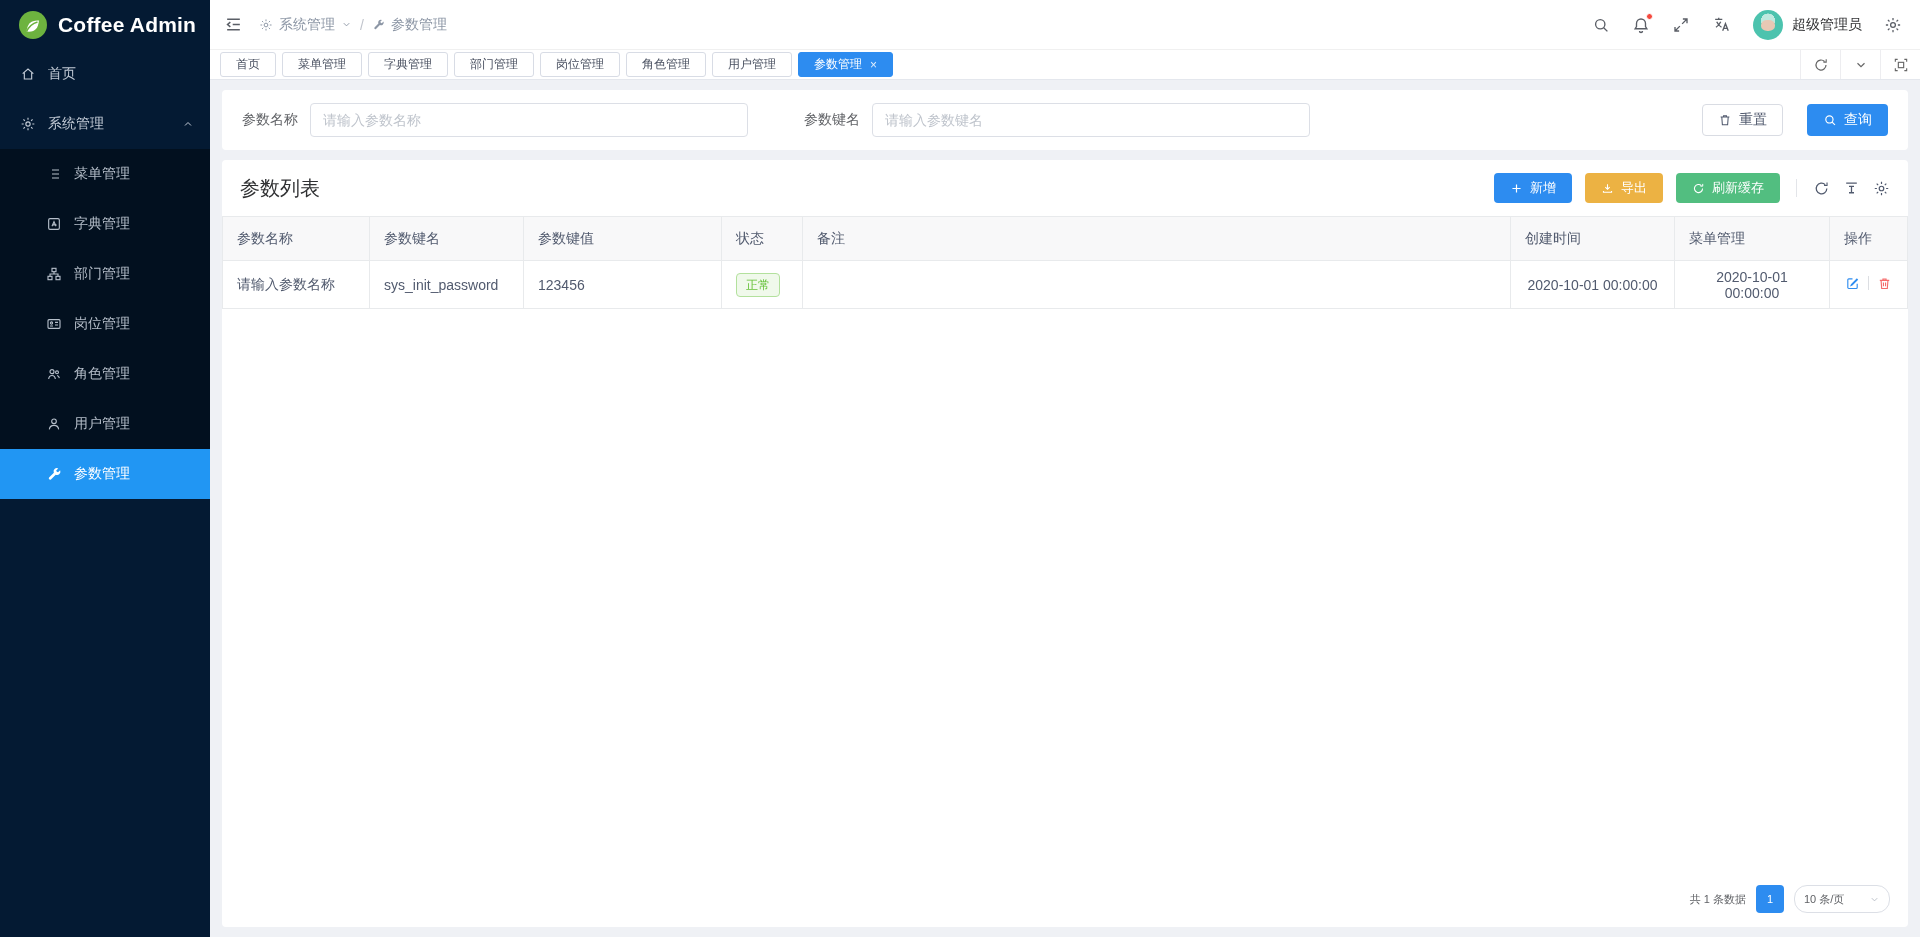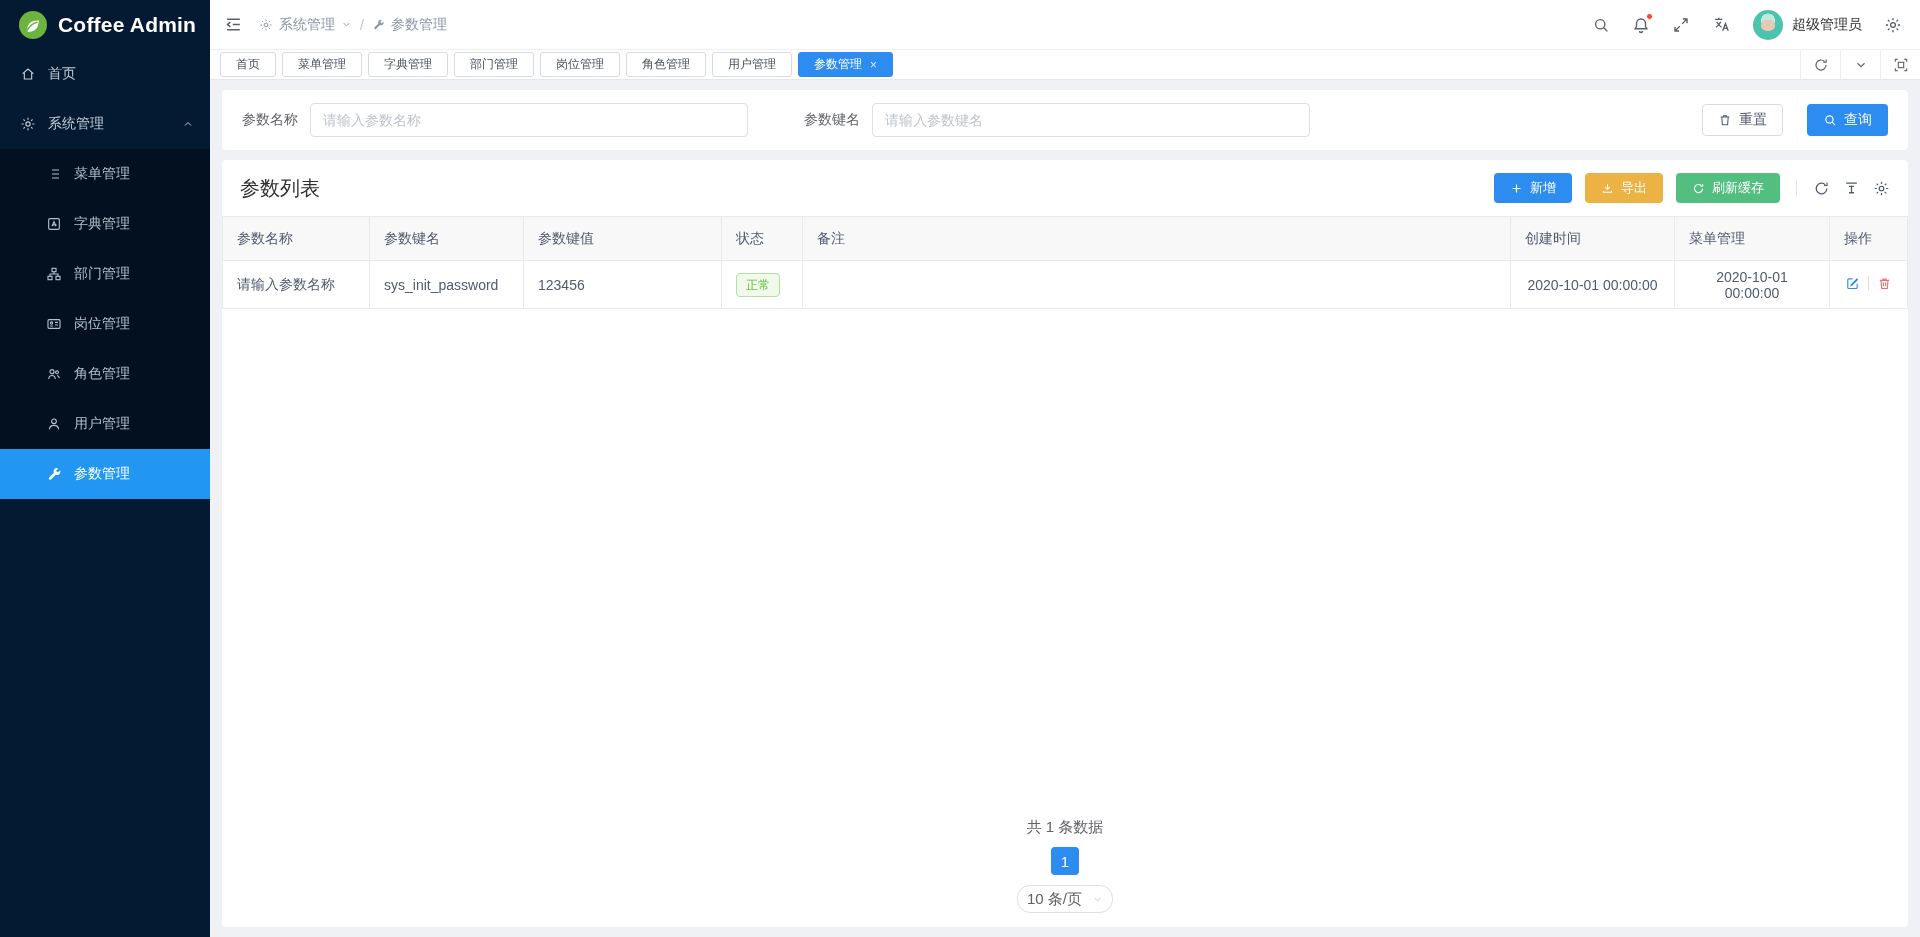--- a/index.html
+++ b/index.html
@@ -85,21 +85,21 @@
   th.center, td.center { text-align:center; }
   .status-badge { display:inline-block; padding:2px 9px; font-size:12px; line-height:18px;
     color:#67c23a; background:#f0f9eb; border:1px solid #b3e19d; border-radius:4px; }
   .row-actions { display:inline-flex; align-items:center; gap:8px; }
   .act-sep { width:1px; height:14px; background:#dcdee2; }
   .icon-edit { color:#2d8cf0; cursor:pointer; }
   .icon-trash { color:#f56c6c; cursor:pointer; }
 
   .table-filler { flex:1; }
   .pagination { display:flex; align-items:center; justify-content:flex-end; gap:10px;
-    padding:12px 18px 14px; font-size:15px; color:#606266;flex-direction:column; }
+    padding:12px 18px 14px; font-size:11px; color:#606266; }
   .page-btn { min-width:28px; height:28px; padding:0 6px; background:#2d8cf0; color:#fff;
     border-radius:4px; display:flex; align-items:center; justify-content:center; cursor:pointer; }
   .page-size { width:96px; height:28px; border:1px solid #dcdfe6; border-radius:13px;
     display:flex; align-items:center; justify-content:space-between; padding:0 9px; color:#606266; cursor:pointer; background:#fff; }
   .page-size .chev { color:#b7bcc5; }
 </style>
 </head>
 <body>
 
 <aside class="sidebar">

